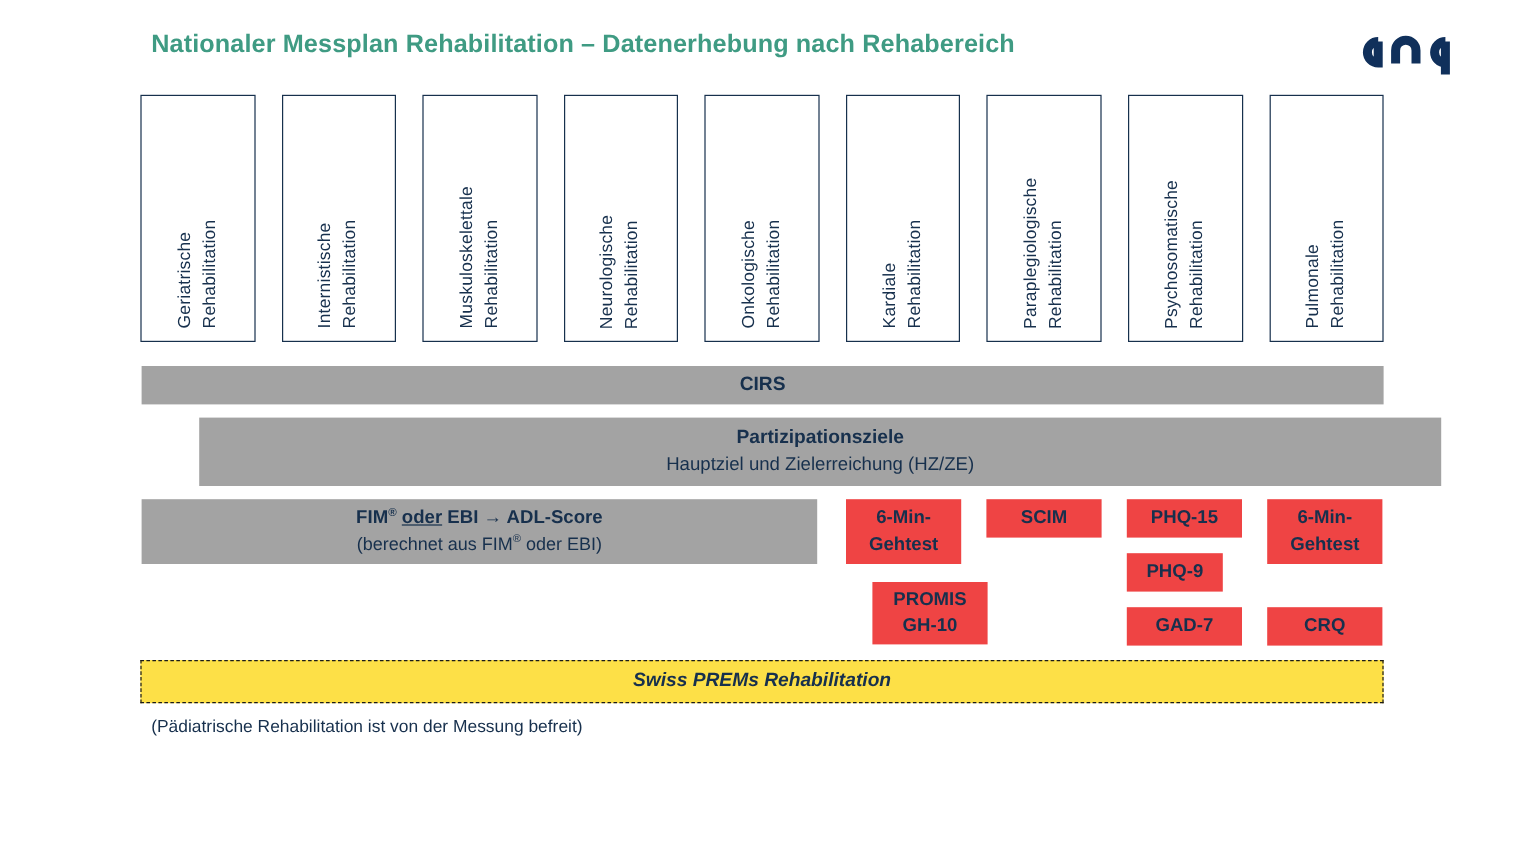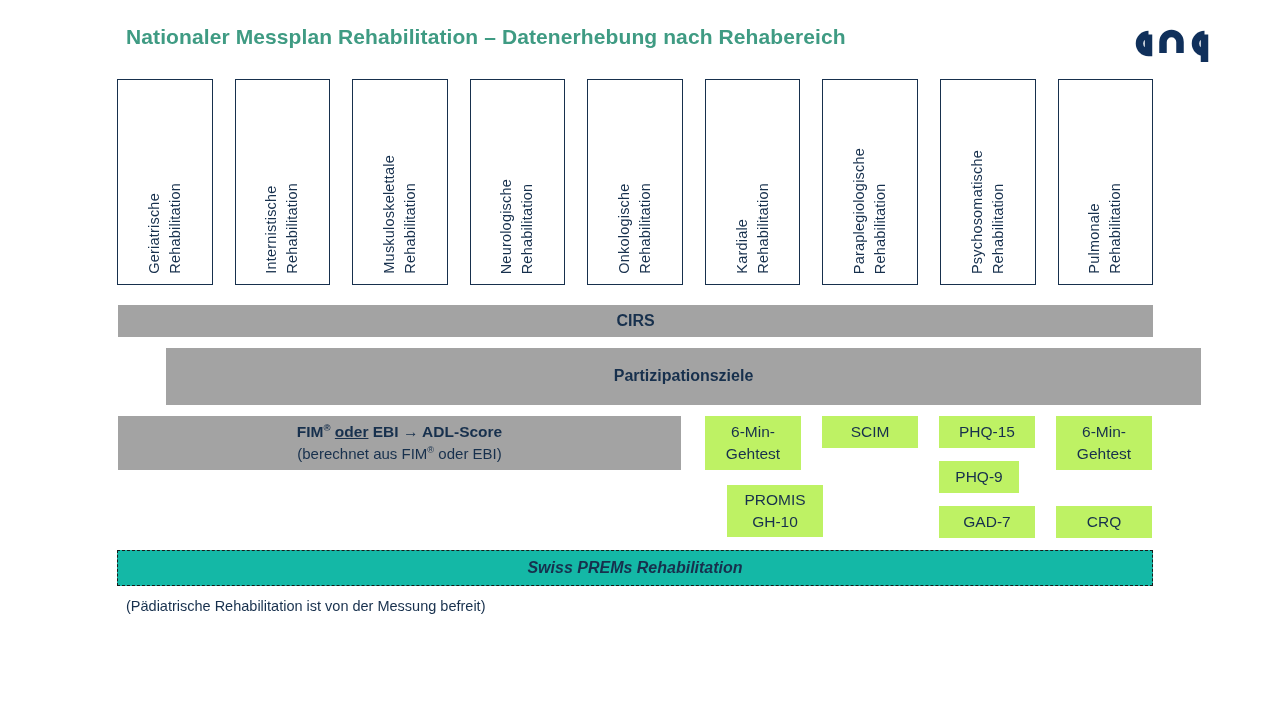--- a/index.html
+++ b/index.html
@@ -121,28 +121,28 @@
   .band-fim .line-2 {
     font-size: 15px;
     font-weight: normal;
   }
   .band-fim u { text-decoration: underline; }
   sup { font-size: 0.62em; vertical-align: super; line-height: 0; }
 
   
   .chip {
     position: absolute;
-    background: #bef264;
+    background: #ef4444;
     box-sizing: border-box;
     display: flex;
     align-items: center;
     justify-content: center;
     text-align: center;
     font-size: 15.5px;
-    font-weight: normal;
+    font-weight: bold;
     color: #17304d;
     line-height: 1.42;
     white-space: pre-line;
   }
 
   .chip-6min-kardial   { left: 705px;  top: 416px; width: 96px;  height: 54px; }
   .chip-promis         { left: 705px;  top: 485px; width: 96px;  height: 52px; margin-left: 22px; }
   .chip-scim           { left: 822px;  top: 416px; width: 96px;  height: 32px; }
   .chip-phq15          { left: 939px;  top: 416px; width: 96px;  height: 32px; }
   .chip-phq9           { left: 939px;  top: 461px; width: 80px;  height: 32px; }
@@ -150,21 +150,21 @@
   .chip-6min-pulmonal  { left: 1056px; top: 416px; width: 96px;  height: 54px; }
   .chip-crq            { left: 1056px; top: 506px; width: 96px;  height: 32px; }
 
   
   .band-prems {
     position: absolute;
     left: 117px;
     top: 550px;
     width: 1036px;
     height: 36px;
-    background: #14b8a6;
+    background: #fde047;
     border: 1.6px dashed #1a1a1a;
     box-sizing: border-box;
     display: flex;
     align-items: center;
     justify-content: center;
     font-size: 16px;
     font-weight: bold;
     font-style: italic;
     color: #17304d;
   }
@@ -235,20 +235,21 @@
 Rehabilitation</span>
   </div>
 </div>
 
 <div class="band band-cirs">
   <span>CIRS</span>
 </div>
 
 <div class="band band-partizipation">
   <span class="line-1">Partizipationsziele</span>
+  <span class="line-2">Hauptziel und Zielerreichung (HZ/ZE)</span>
 </div>
 
 <div class="band band-fim">
   <span class="line-1"><span>FIM</span><sup>®</sup><span>&nbsp;</span><u>oder</u><span> EBI → ADL-Score</span></span>
   <span class="line-2"><span>(berechnet aus FIM</span><sup>®</sup><span> oder EBI)</span></span>
 </div>
 
 <div class="chip chip-6min-kardial">
   <span>6-Min-
 Gehtest</span>

